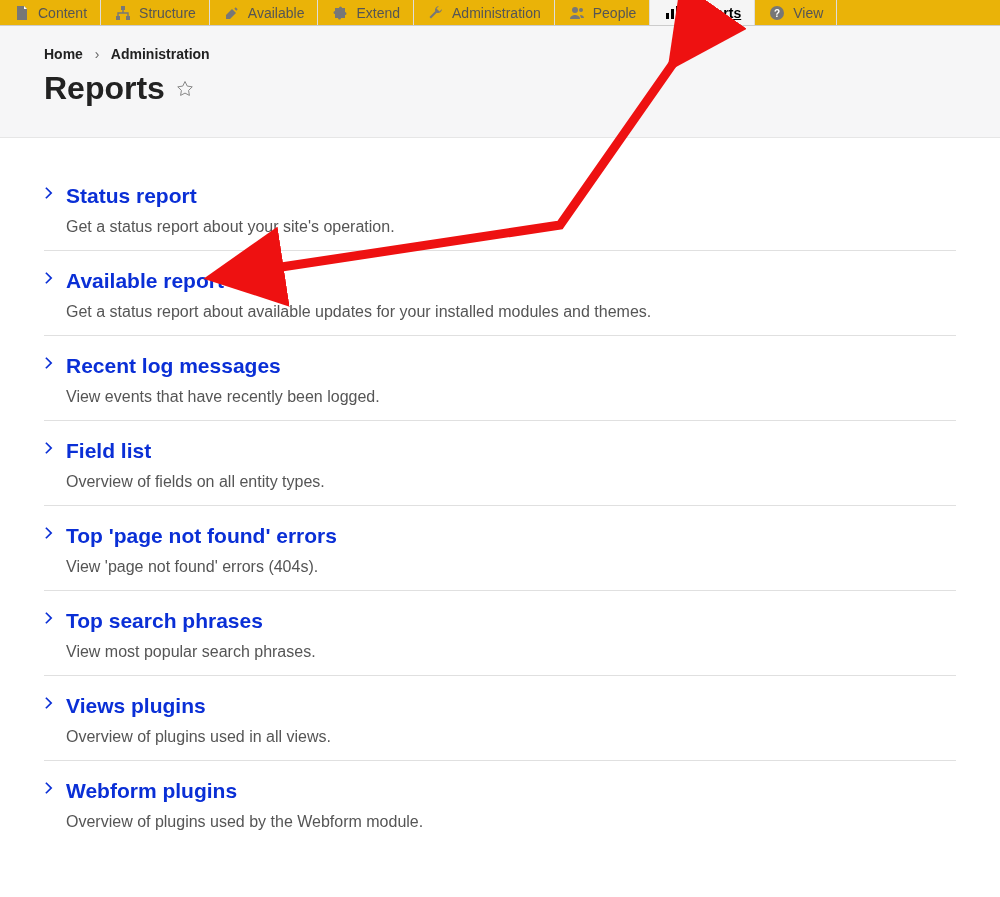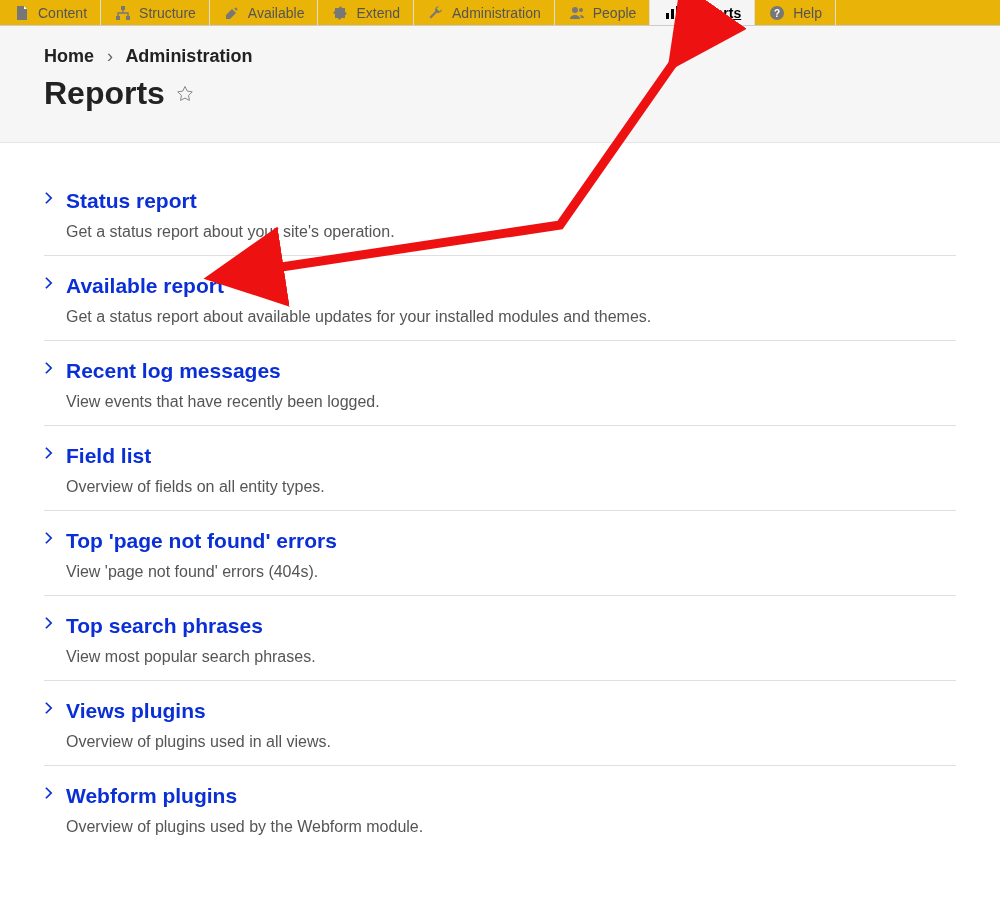--- a/index.html
+++ b/index.html
@@ -50,21 +50,21 @@
   .toolbar-item .tb-icon svg { width: 16px; height: 16px; fill: #777; }
   .toolbar-item.active .tb-icon svg { fill: #000; }
 
   
   .header-wrap {
     background: #f6f6f7;
     padding: 20px 44px 30px 44px;
     border-bottom: 1px solid #e6e6e6;
   }
   .breadcrumb {
-    font-size: 18px;
+    font-size: 14px;
     color: #222;
     font-weight: 600;
     margin-bottom: 8px;
   }
   .breadcrumb a {
     color: #222;
     text-decoration: none;
     cursor: pointer;
   }
   .breadcrumb .sep {
@@ -210,21 +210,21 @@
     <span>Reports</span>
   </div>
 
   <div class="toolbar-item">
     <span class="tb-icon">
       <svg viewBox="0 0 16 16">
           <circle cx="8" cy="8" r="7"></circle>
           <text x="8" y="12" text-anchor="middle" font-size="10" fill="#fff" font-family="Arial" font-weight="bold">?</text>
         </svg>
     </span>
-    <span>Help</span>
+    <span>View</span>
   </div>
 
 </div>
 
 <div class="header-wrap">
   <div class="breadcrumb">
     <a>Home</a>
     <span class="sep">›</span>
     <a>Administration</a>
   </div>

